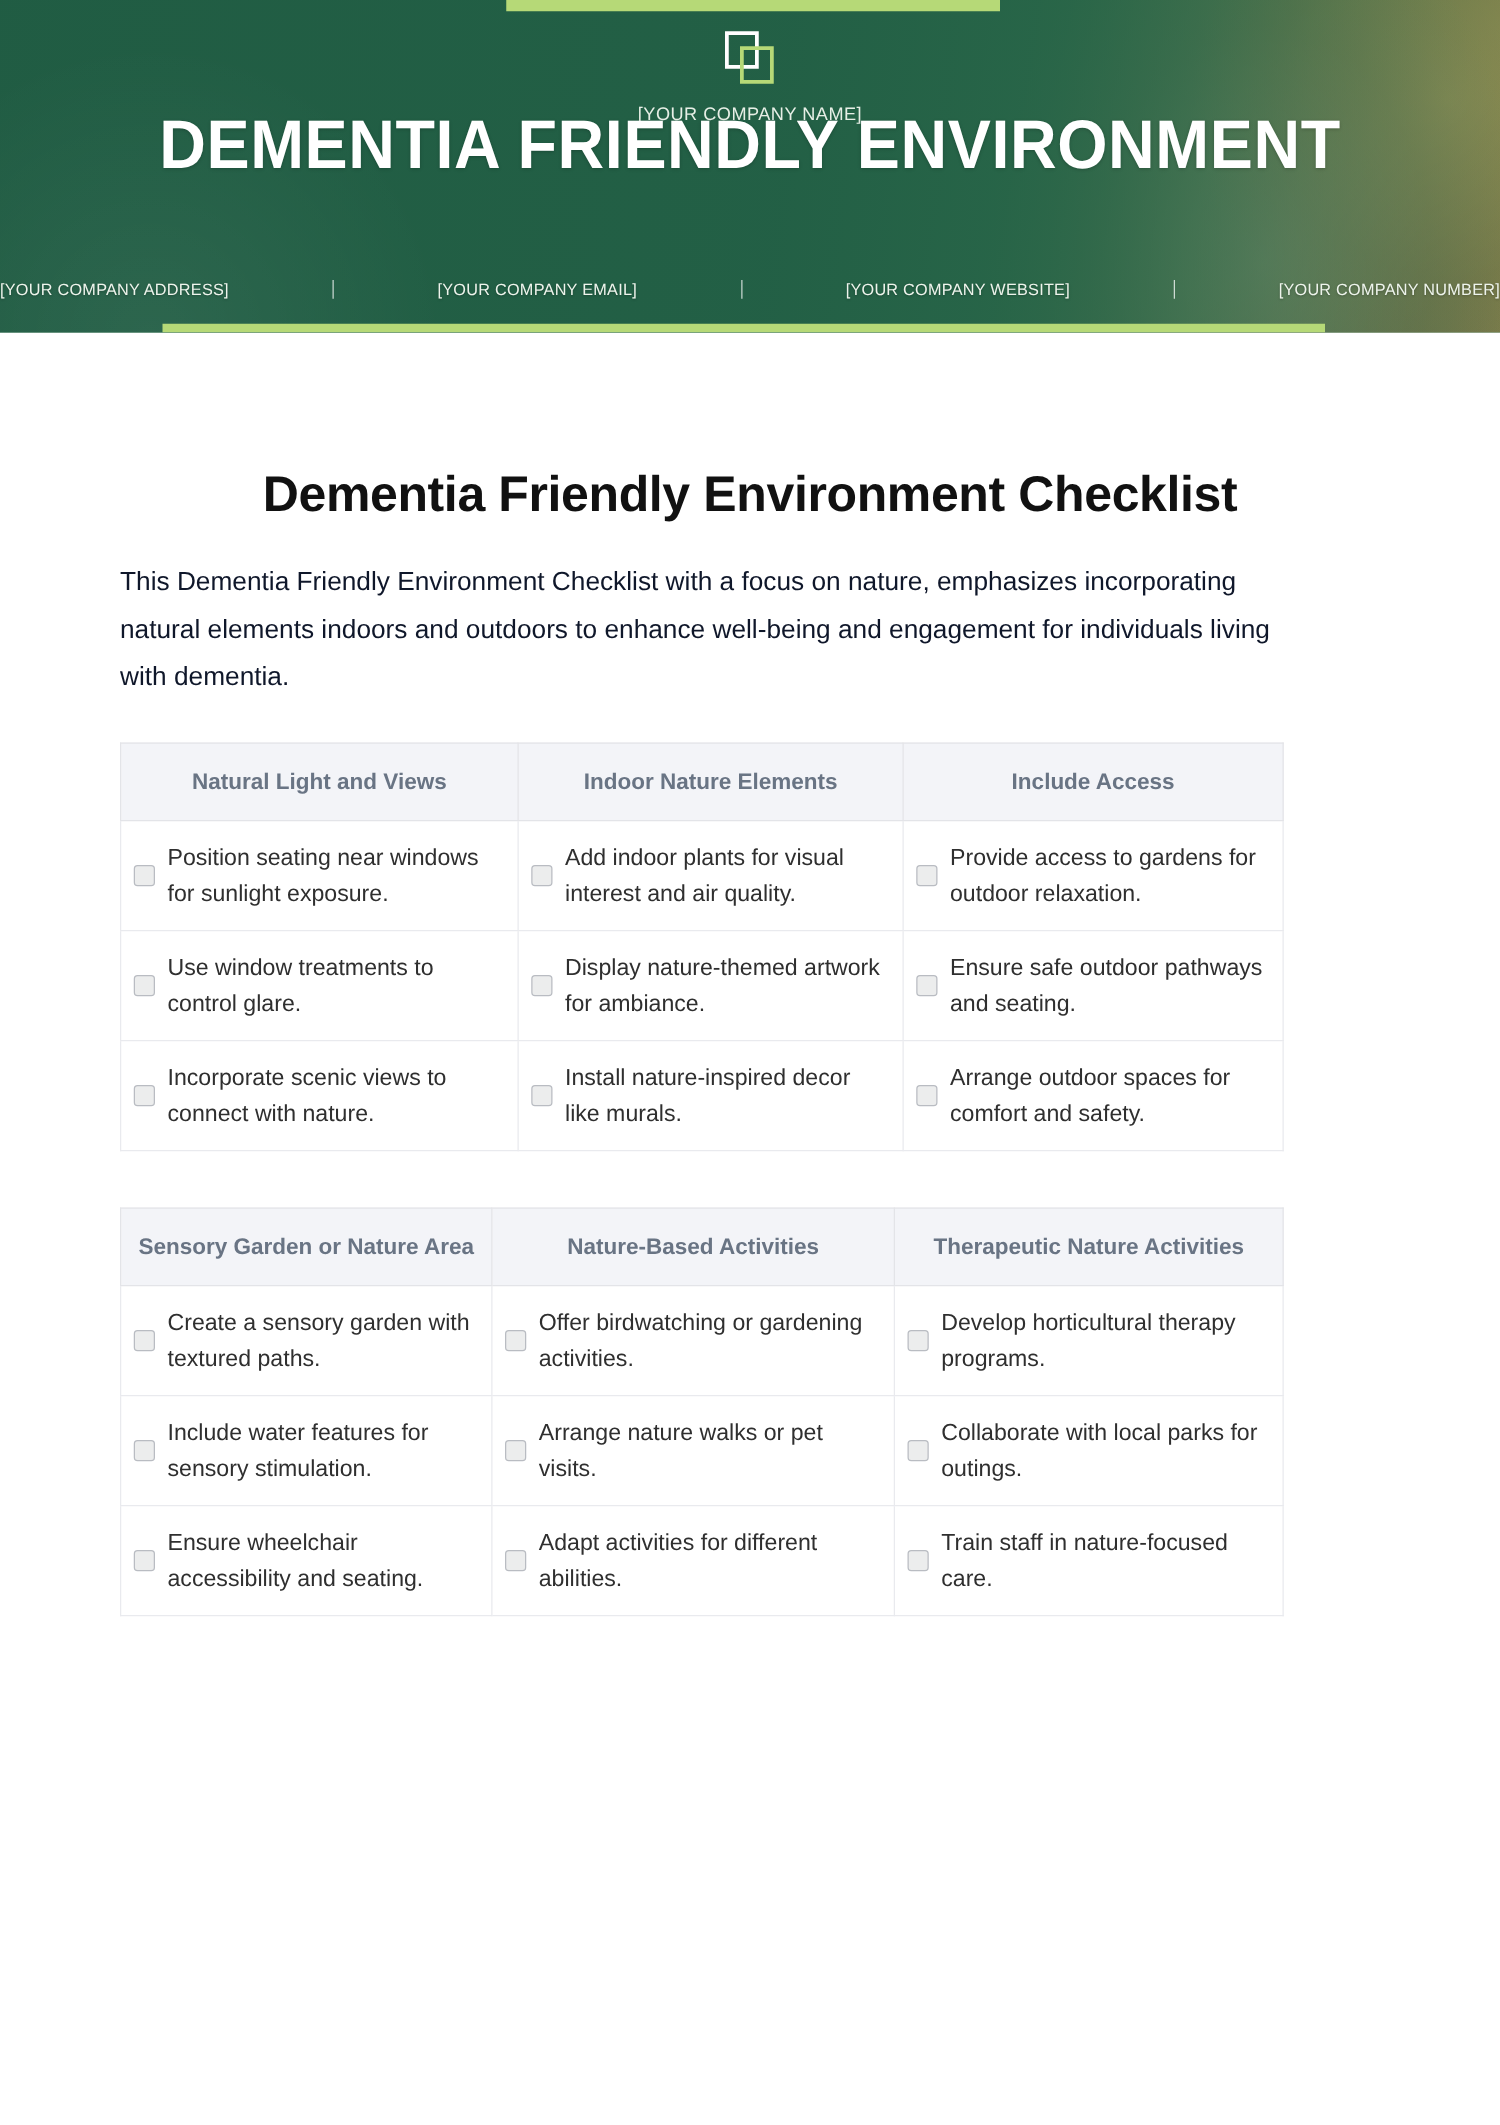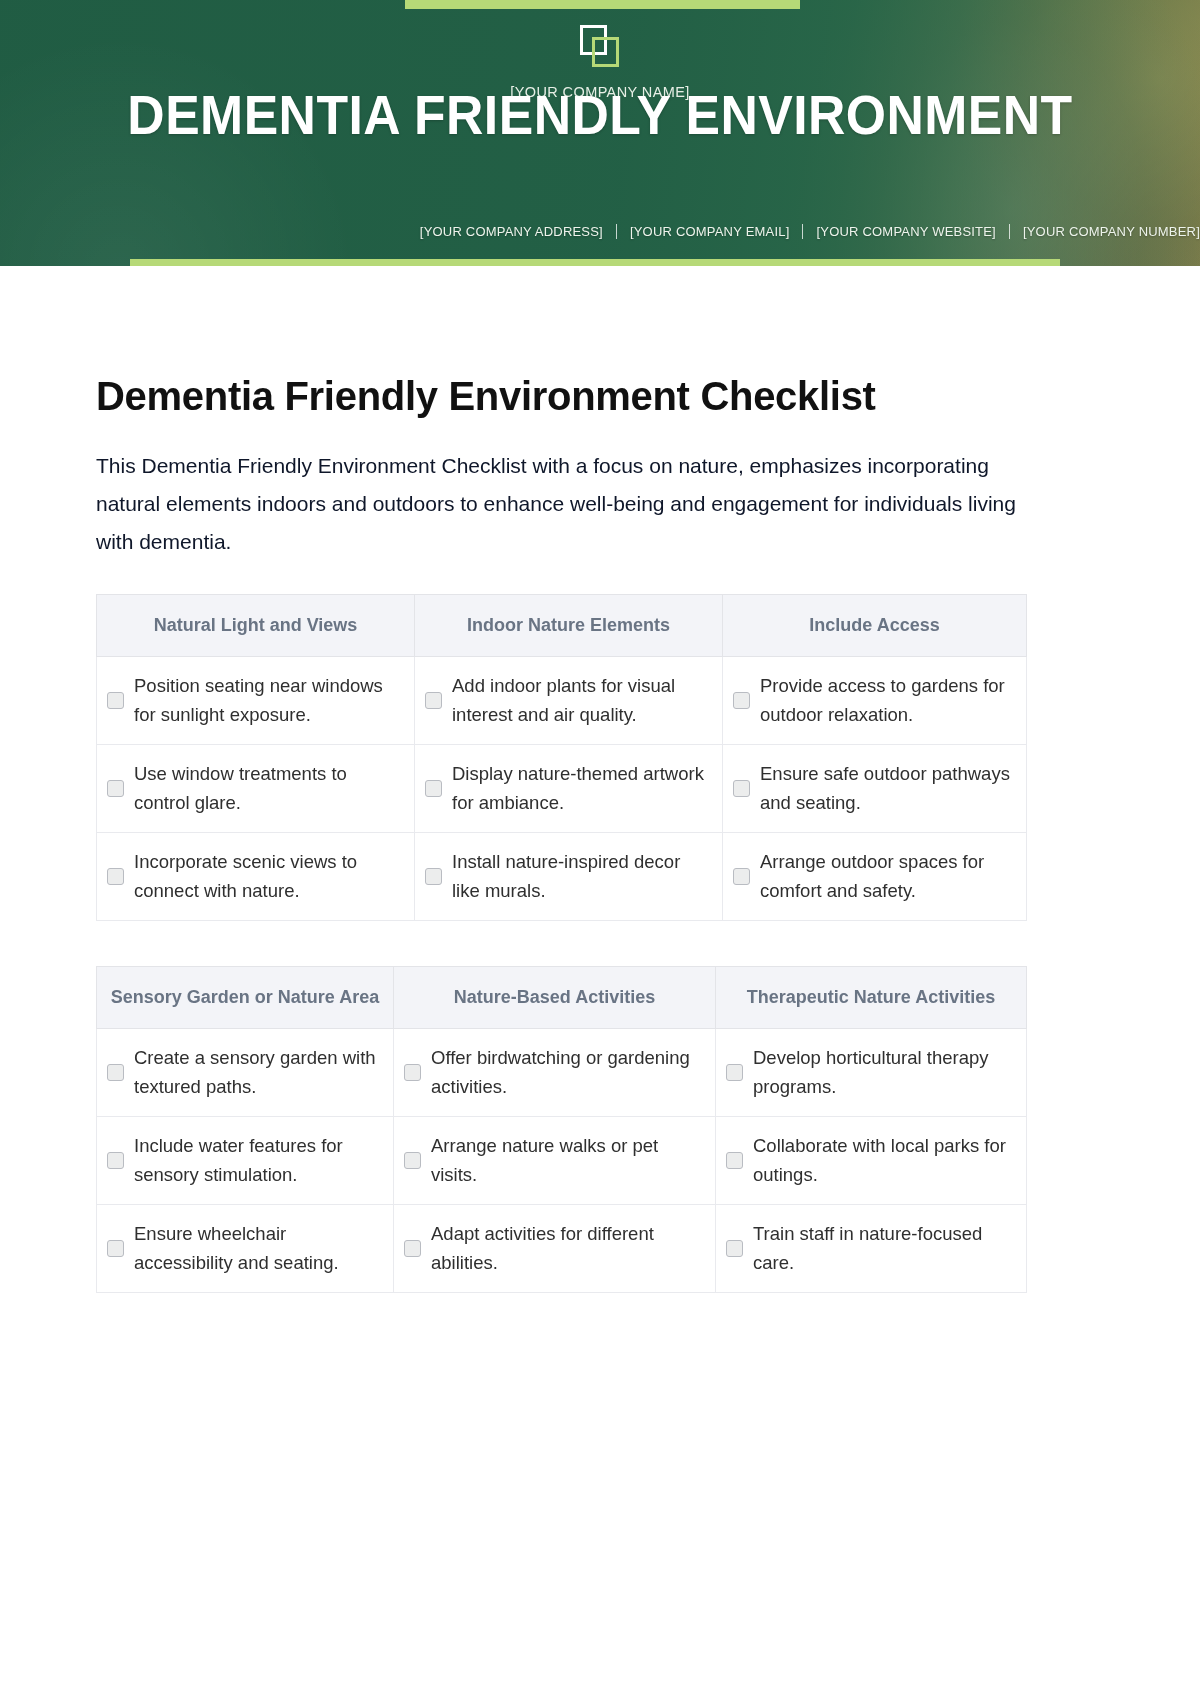--- a/index.html
+++ b/index.html
@@ -84,37 +84,37 @@
     text-align: center;
     color: #e6d9a8;
     font-size: 27px;
     font-weight: bold;
     letter-spacing: 2.2px;
     font-family: "Liberation Sans Narrow", "Liberation Sans", sans-serif;
     text-shadow: 0 1px 2px rgba(0,0,0,.2);
   }
   .contact-row {
     position: absolute; top: 224px; left: 0; right: 0;
-    display: flex; align-items: center; justify-content: flex-end;
+    display: flex; align-items: center; justify-content: space-between;
     color: #eef4ec;
     font-size: 13px; letter-spacing: .2px;
     font-family: "Liberation Sans Narrow", "Liberation Sans", sans-serif;
     text-shadow: 0 1px 2px rgba(0,0,0,.25);
   }
   .contact-row .sep {
     display: inline-block; width: 1px; height: 15px;
     background: rgba(255,255,255,.75); margin: 0 13px;
   }
 
   
   .content { padding: 0 96px; }
 
   .doc-title {
     margin: 0; padding-top: 108px;
-    text-align: left;
+    text-align: center;
     font-size: 40px;
     font-weight: bold;
     color: #111111;
     letter-spacing: -.3px;
   }
 
   .intro {
     margin: 28px 0 0 0;
     font-size: 21px;
     line-height: 1.82;

